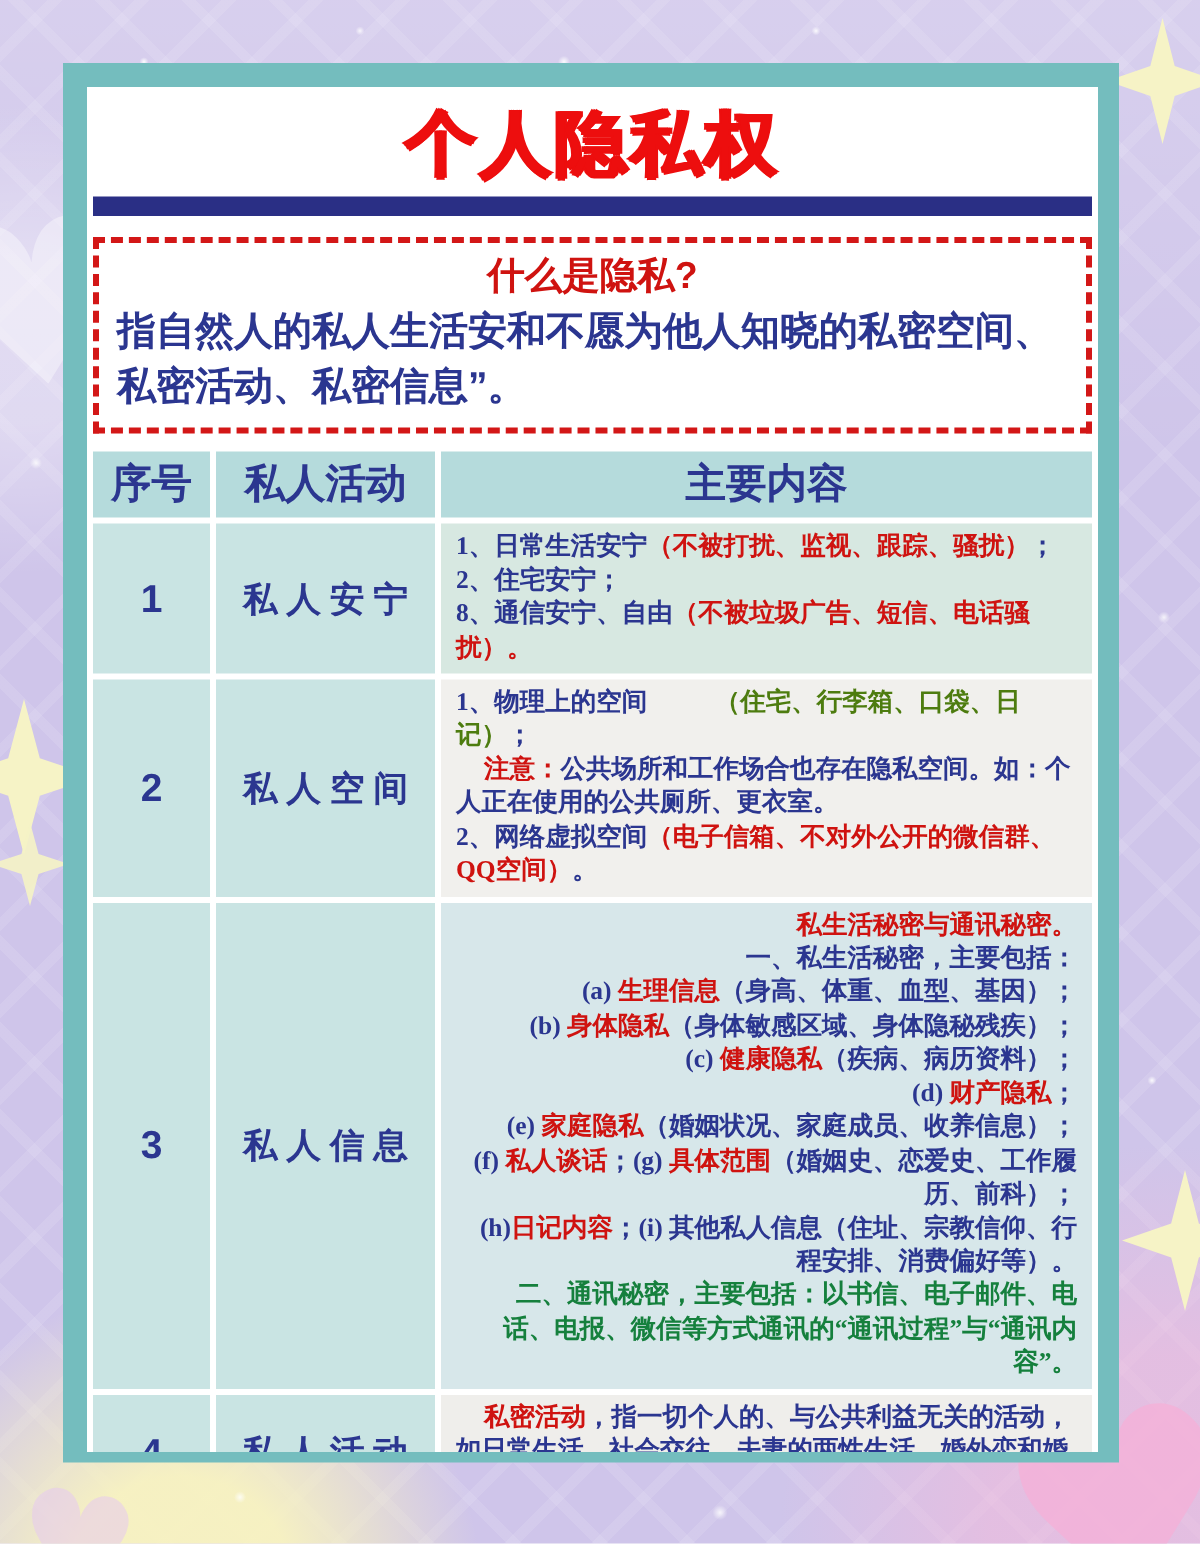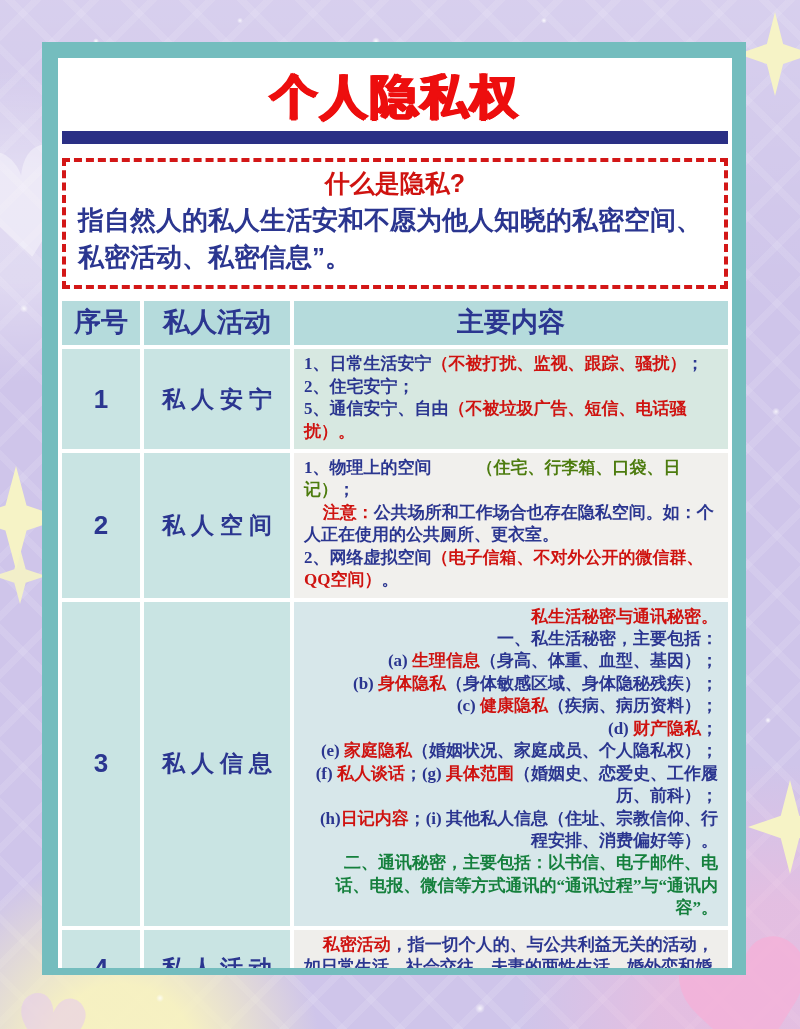--- a/index.html
+++ b/index.html
@@ -109,39 +109,39 @@
     <div class="ptable">
       <div class="hcell">序号</div>
       <div class="hcell">私人活动</div>
       <div class="hcell">主要内容</div>
 
     <div class="ncell">1</div>
         <div class="scell">私人安宁</div>
         <div class="ccell" style="background: rgb(215, 232, 225);">
           <div class="ln"><span style="color: rgb(43, 54, 144);">1、日常生活安宁</span><span style="color: rgb(207, 19, 16);">（不被打扰、监视、跟踪、骚扰）</span><span style="color: rgb(43, 54, 144);">；</span></div>
           <div class="ln"><span style="color: rgb(43, 54, 144);">2、住宅安宁；</span></div>
-          <div class="ln"><span style="color: rgb(43, 54, 144);">5、通信安宁、自由</span><span style="color: rgb(207, 19, 16);">（不被垃圾广告、短信、电话骚扰）。</span></div>
+          <div class="ln"><span style="color: rgb(43, 54, 144);">8、通信安宁、自由</span><span style="color: rgb(207, 19, 16);">（不被垃圾广告、短信、电话骚扰）。</span></div>
         </div>
         <div class="ncell">2</div>
         <div class="scell">私人空间</div>
         <div class="ccell" style="background: rgb(241, 240, 237);">
           <div class="ln"><span style="color: rgb(43, 54, 144);">1、物理上的空间</span><span style="color: #4d7c0f; padding-left: 45px;">（住宅、行李箱、口袋、日记）</span><span style="color: rgb(43, 54, 144);">；</span></div>
           <div class="ln ind"><span style="color: rgb(207, 19, 16);">注意：</span><span style="color: rgb(43, 54, 144);">公共场所和工作场合也存在隐私空间。如：个人正在使用的公共厕所、更衣室。</span></div>
           <div class="ln"><span style="color: rgb(43, 54, 144);">2、网络虚拟空间</span><span style="color: rgb(207, 19, 16);">（电子信箱、不对外公开的微信群、QQ空间）</span><span style="color: rgb(43, 54, 144);">。</span></div>
         </div>
         <div class="ncell">3</div>
         <div class="scell">私人信息</div>
         <div class="ccell" style="background: rgb(215, 231, 234); text-align: right;">
           <div class="ln ind"><span style="color: rgb(207, 19, 16);">私生活秘密与通讯秘密。</span></div>
           <div class="ln ind"><span style="color: rgb(43, 54, 144);">一、私生活秘密，主要包括：</span></div>
           <div class="ln"><span style="color: rgb(43, 54, 144);">(a) </span><span style="color: rgb(207, 19, 16);">生理信息</span><span style="color: rgb(43, 54, 144);">（身高、体重、血型、基因）；</span></div>
           <div class="ln"><span style="color: rgb(43, 54, 144);">(b) </span><span style="color: rgb(207, 19, 16);">身体隐私</span><span style="color: rgb(43, 54, 144);">（身体敏感区域、身体隐秘残疾）；</span></div>
           <div class="ln"><span style="color: rgb(43, 54, 144);">(c) </span><span style="color: rgb(207, 19, 16);">健康隐私</span><span style="color: rgb(43, 54, 144);">（疾病、病历资料）；</span></div>
           <div class="ln"><span style="color: rgb(43, 54, 144);">(d) </span><span style="color: rgb(207, 19, 16);">财产隐私</span><span style="color: rgb(43, 54, 144);">；</span></div>
-          <div class="ln"><span style="color: rgb(43, 54, 144);">(e) </span><span style="color: rgb(207, 19, 16);">家庭隐私</span><span style="color: rgb(43, 54, 144);">（婚姻状况、家庭成员、个人隐私权）；</span></div>
+          <div class="ln"><span style="color: rgb(43, 54, 144);">(e) </span><span style="color: rgb(207, 19, 16);">家庭隐私</span><span style="color: rgb(43, 54, 144);">（婚姻状况、家庭成员、收养信息）；</span></div>
           <div class="ln"><span style="color: rgb(43, 54, 144);">(f) </span><span style="color: rgb(207, 19, 16);">私人谈话</span><span style="color: rgb(43, 54, 144);">；(g) </span><span style="color: rgb(207, 19, 16);">具体范围</span><span style="color: rgb(43, 54, 144);">（婚姻史、恋爱史、工作履历、前科）；</span></div>
           <div class="ln"><span style="color: rgb(43, 54, 144);">(h)</span><span style="color: rgb(207, 19, 16);">日记内容</span><span style="color: rgb(43, 54, 144);">；(i) 其他私人信息（住址、宗教信仰、行程安排、消费偏好等）。</span></div>
           <div class="ln ind"><span style="color: #15803d;">二、通讯秘密，主要包括：以书信、电子邮件、电话、电报、微信等方式通讯的“通讯过程”与“通讯内容”。</span></div>
         </div>
         <div class="ncell">4</div>
         <div class="scell">私人活动</div>
         <div class="ccell" style="background: rgb(239, 238, 235);">
           <div class="ln ind"><span style="color: rgb(207, 19, 16);">私密活动</span><span style="color: rgb(43, 54, 144);">，指一切个人的、与公共利益无关的活动，如日常生活、社会交往、夫妻的两性生活、婚外恋和婚外性行为等。</span></div>
         </div>
       </div>

